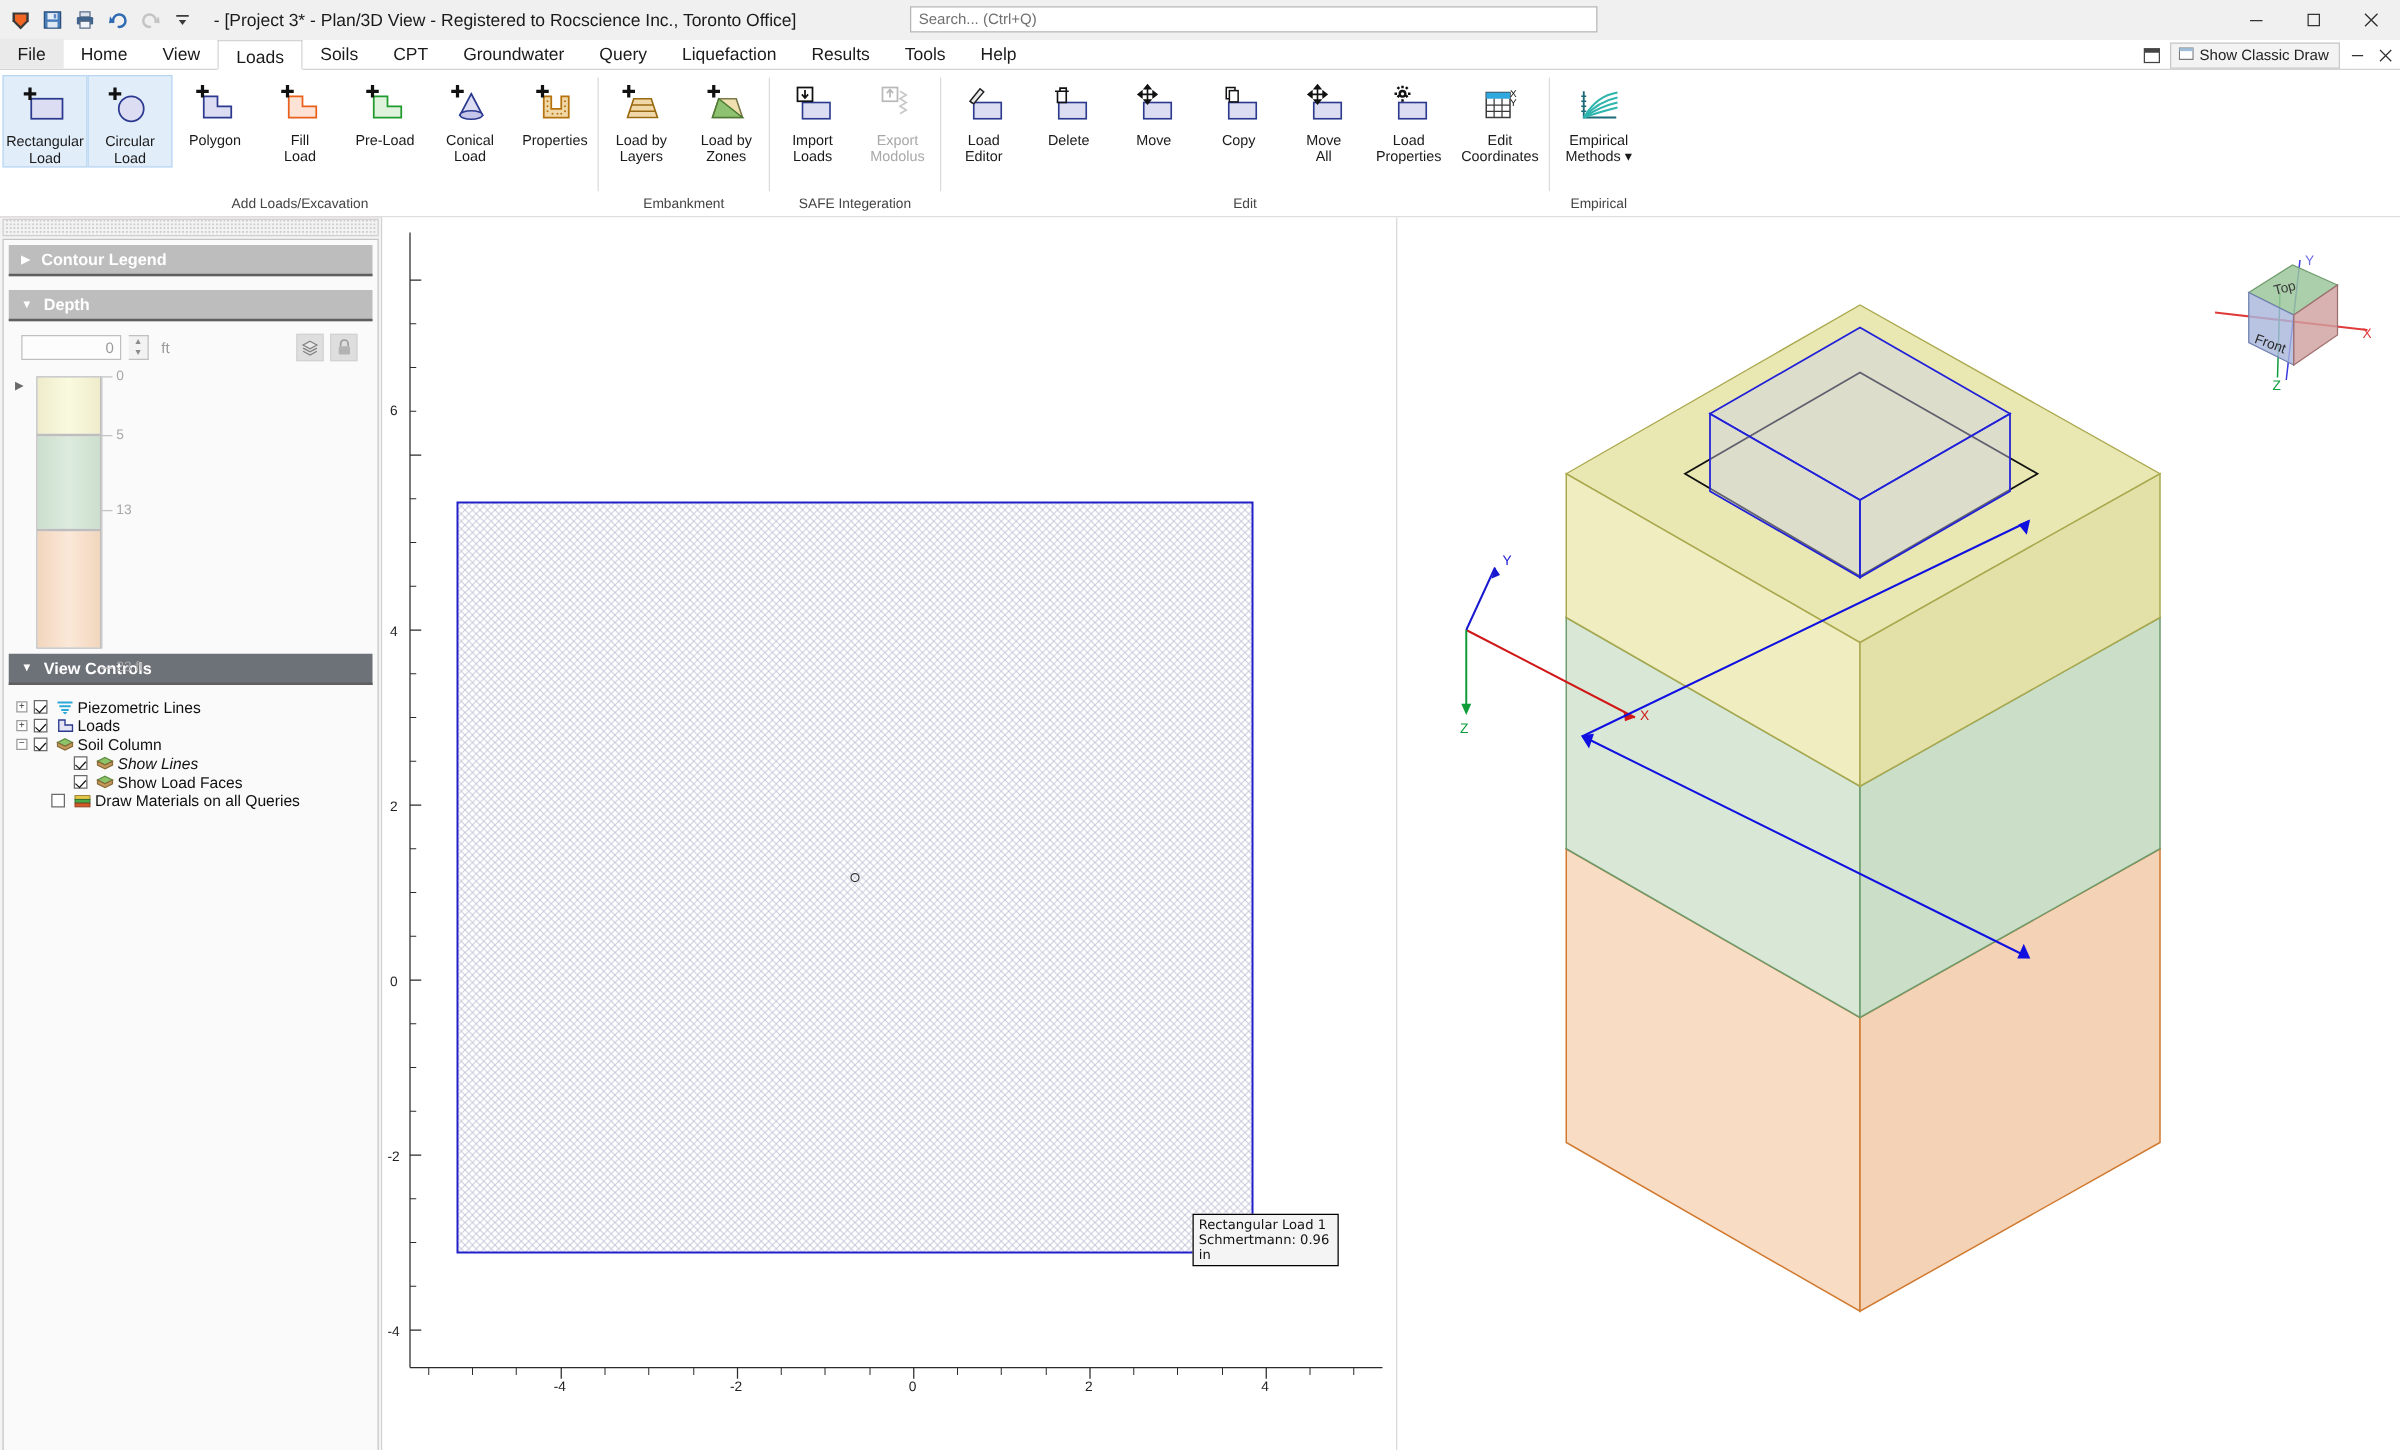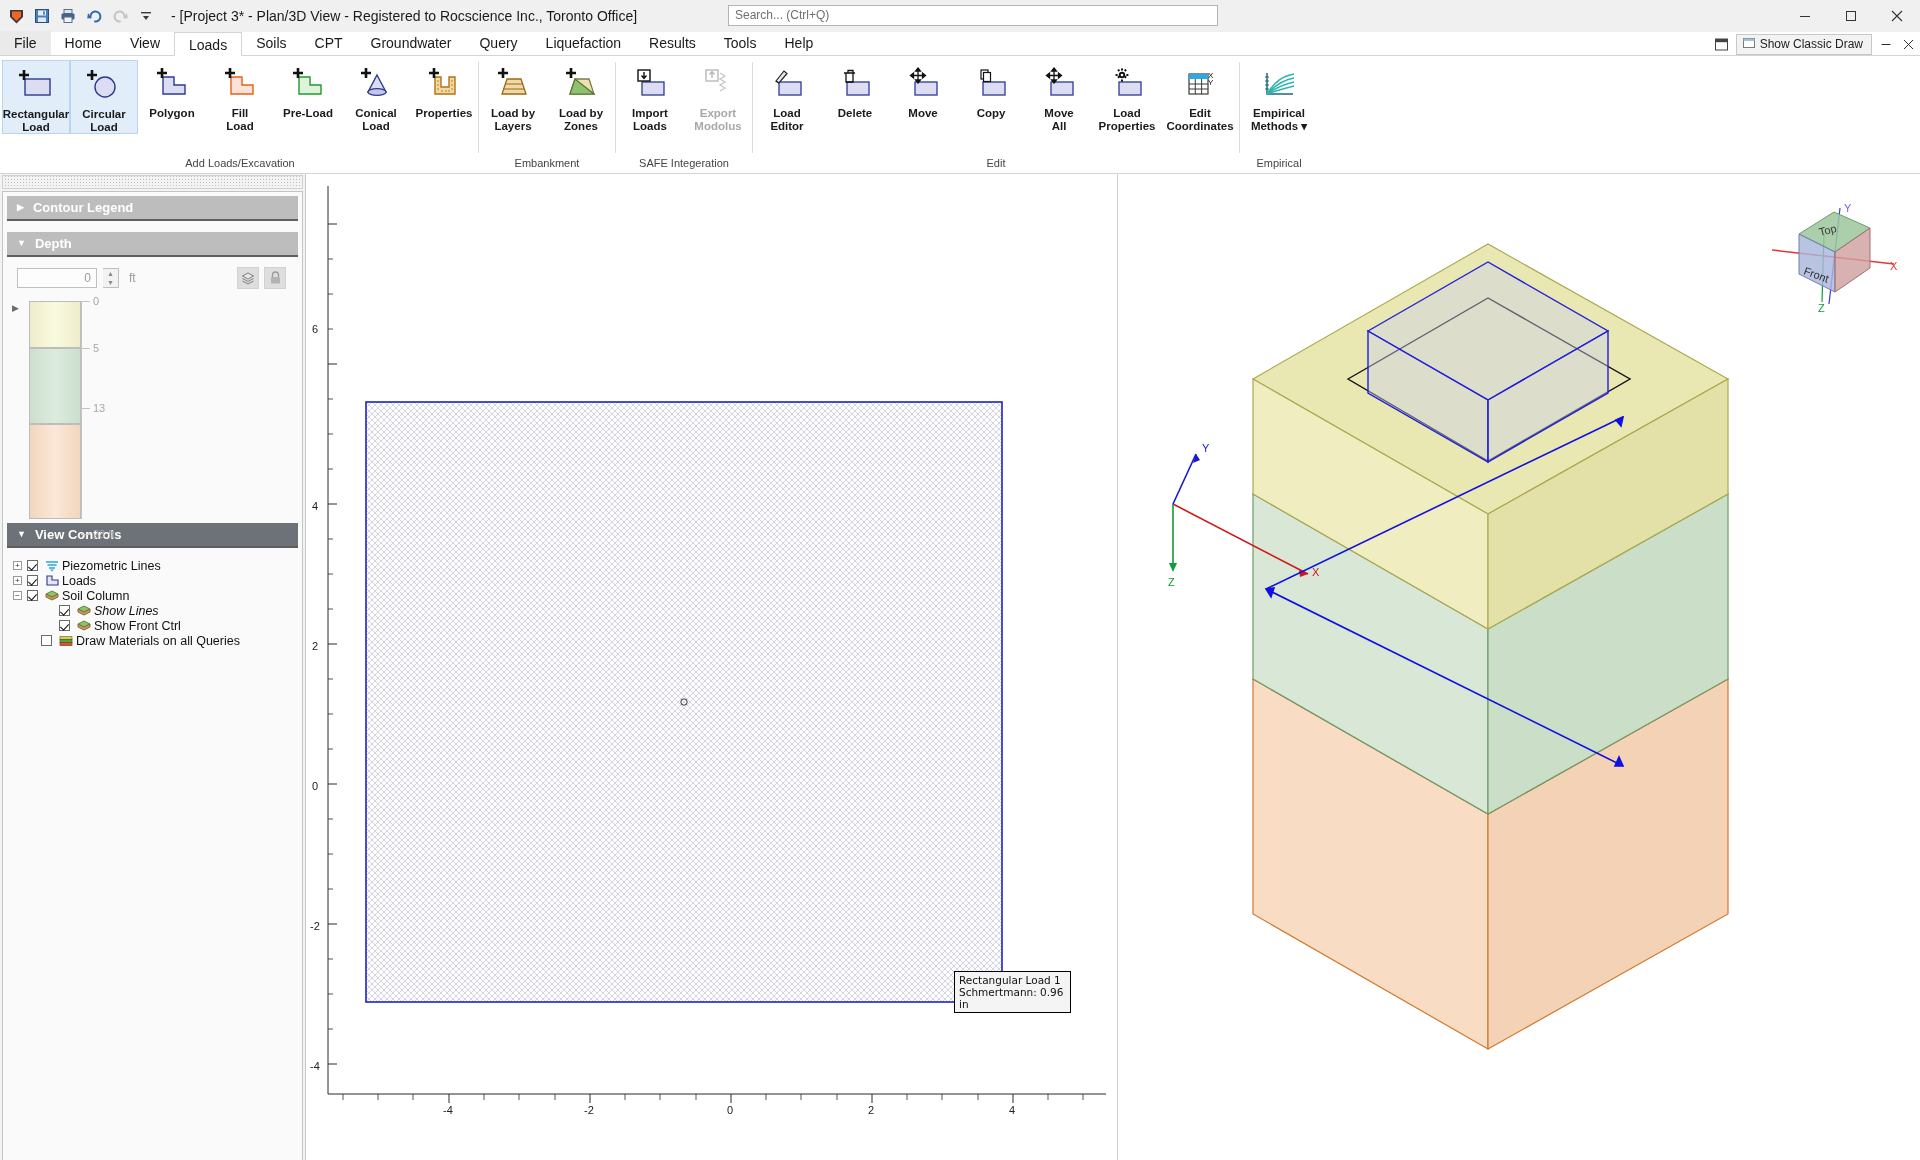--- a/index.html
+++ b/index.html
@@ -20,21 +20,21 @@
   }
   .qat { display: flex; align-items: center; gap: 4px; padding-left: 5px; }
   .qat-btn {
     width: 22px; height: 22px; display: flex; align-items: center;
     justify-content: center;
   }
   .title-text {
     font-size: 14px; color: #1a1a1a; margin-left: 14px; white-space: nowrap;
   }
   .searchbox {
-    position: absolute; left: 728px; top: 5px; width: 490px; height: 21px;
+    position: absolute; left: 728px; top: 5px; width: 550px; height: 21px;
     border: 1px solid #b4b4b4; background: #fff; font-size: 12px;
     color: #707070; padding: 0 6px; line-height: 19px;
   }
   .wincontrols {
     position: absolute; right: 0; top: 0; display: flex; height: 32px;
   }
   .wc { width: 46px; height: 32px; display: flex; align-items: center; justify-content: center; }
   .wc svg { display: block; }
 
   
@@ -76,21 +76,20 @@
   .rbtn {
     width: 68px; display: flex; flex-direction: column; align-items: center;
     padding: 3px 1px 0 1px; cursor: default;
   }
   .rbtn.wide { width: 78px; }
   .rbtn.sel { background: #e2edfa; border: 1px solid #b8d6f2; }
   .rbtn .ricon { height: 42px; display: flex; align-items: center; justify-content: center; }
   .rbtn .rlabel {
     font-size: 11.5px; color: #1a1a1a; text-align: center; line-height: 12.5px;
     margin-top: 2px;
-    font-weight: bold;
   }
   .rbtn.disabled .rlabel { color: #a8a8a8; }
 
   
   .main { display: flex; height: 990px; background: #f0f0f0; }
 
   
   .sidebar {
     width: 306px; background: #f3f3f3; border-right: 1px solid #c8c8c8;
     display: flex; flex-direction: column;
@@ -646,21 +645,21 @@
           </div>
           <div class="trow" style="margin-left:32px;">
             <span class="expander none"></span>
             <span class="cbx on"></span>
             <span class="ticon">
               <svg width="14" height="12" viewBox="0 0 14 12">
                   <path d="M7 1 L13 4 L7 7 L1 4 Z" fill="#8cc46a" stroke="#5d8a3f"></path>
                   <path d="M1 4 v3 L7 10 L13 7 V4 L7 7 Z" fill="#c49a5c" stroke="#8a6a37"></path>
                 </svg>
             </span>
-            <span>Show Front Ctrl</span>
+            <span>Show Load Faces</span>
           </div>
           <div class="trow" style="margin-left:14px;text-align:right;">
             <span class="expander none"></span>
             <span class="cbx"></span>
             <span class="ticon">
               <svg width="14" height="12" viewBox="0 0 14 12">
                   <rect x="1" y="1.5" width="12" height="3" fill="#e8c84a" stroke="#8a7020" stroke-width="0.7"></rect>
                   <rect x="1" y="4.5" width="12" height="3" fill="#4aa84a" stroke="#2a6a2a" stroke-width="0.7"></rect>
                   <rect x="1" y="7.5" width="12" height="3" fill="#d45a2a" stroke="#8a3a1a" stroke-width="0.7"></rect>
                 </svg>

